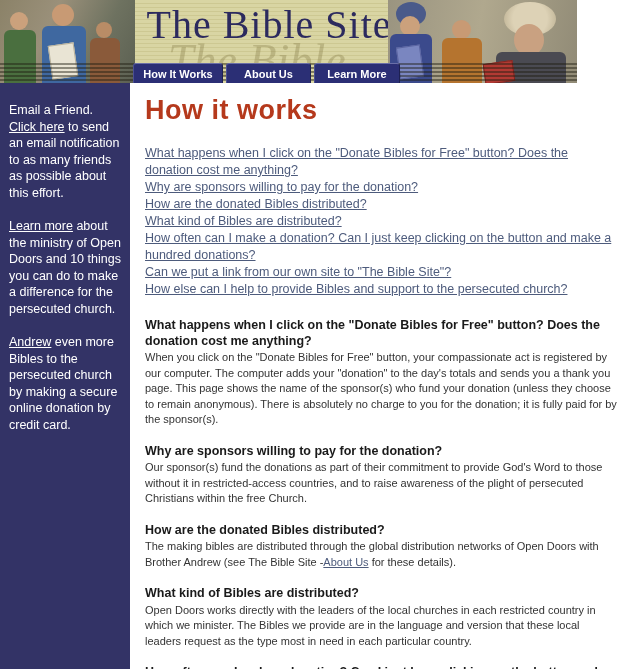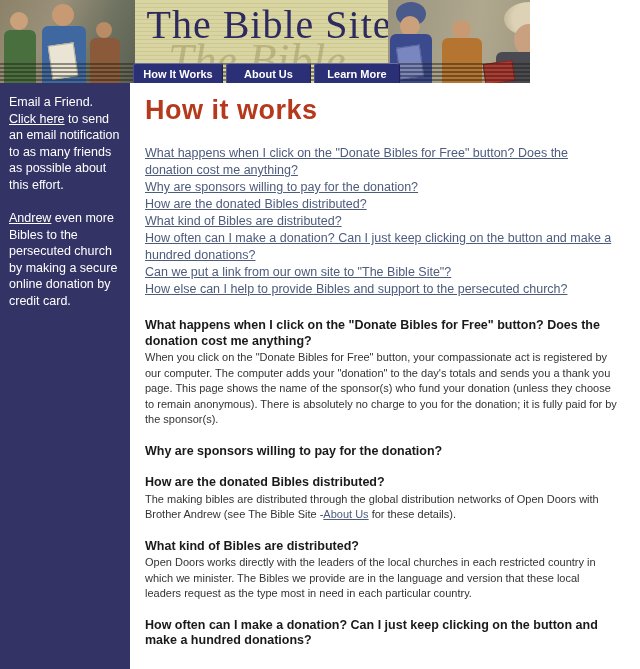--- a/index.html
+++ b/index.html
@@ -1,20 +1,20 @@
 <!DOCTYPE html>
 <html><head>
 <meta charset="utf-8">
 <style>
   * { margin:0; padding:0; box-sizing:border-box; }
   html,body { width:640px; height:669px; overflow:hidden; background:#ffffff;
               font-family:"Liberation Sans", sans-serif; }
 
   
-  .banner { position:relative; width:530px; height:83px; overflow:hidden;
+  .banner { position:relative; width:577px; height:83px; overflow:hidden;
             background:repeating-linear-gradient(180deg,#d9d5a3 0 3px,#cdc892 3px 4px); }
   .banner-title { position:absolute; left:138px; top:1px; width:262px; text-align:center;
                   font-family:"Liberation Serif", serif; font-size:40px; letter-spacing:1px;
                   color:#2c2a5e; white-space:nowrap; }
   .banner-watermark { position:absolute; left:168px; top:34px;
                   font-family:"Liberation Serif", serif; font-style:italic; font-size:46px;
                   color:rgba(118,110,55,0.30); white-space:nowrap; }
   .photo { position:absolute; top:0; height:83px; overflow:hidden; }
   .photo-left { left:0; width:135px;
       background:linear-gradient(115deg,#8b8268 0%,#9a907a 35%,#6e7260 70%,#5c6052 100%); }
@@ -35,21 +35,21 @@
          background:#2b2f75; color:#ffffff; font-size:11px; font-weight:bold;
          text-decoration:none; border-radius:3px 3px 0 0;
          border-top:1px solid #6a6fa8; border-left:1px solid #4a4f92; border-right:1px solid #1d2052;
          cursor:pointer; }
   .tab-1 { width:90px; } .tab-2 { width:85px; } .tab-3 { width:86px; }
   .tab-4 { width:91px; border-radius:3px 5px 0 0; }
 
   
   .layout { display:flex; width:640px; height:586px; }
   .sidebar { width:130px; min-width:130px; background:#333366; color:#ffffff;
-             padding:11px 9px 0 9px; font-size:12.5px; line-height:16.5px; }
+             padding:19px 9px 0 9px; font-size:12.5px; line-height:16.5px; }
   .sidebar p { margin-bottom:17px; }
   .sidebar a { color:#ffffff; text-decoration:underline; cursor:pointer; }
 
   .main { flex:1; padding:10px 22px 0 15px; color:#333333; }
   .page-heading { font-size:27px; font-weight:bold; letter-spacing:0.5px;
                   color:#b5391c; margin:2px 0 18px 0; }
   .toc { margin-bottom:21px; }
   .toc a { display:inline; font-size:12.5px; line-height:15px; color:#4d5b7c;
            text-decoration:underline; cursor:pointer; }
   .toc div { line-height:15px; }
@@ -97,20 +97,21 @@
     <a class="tab tab-1">How It Works</a>
     <a class="tab tab-2">About Us</a>
     <a class="tab tab-3">Learn More</a>
   </nav>
 </div>
 
 <div class="layout">
 
   <aside class="sidebar">
     <p><span>Email a Friend. </span><a>Click here</a><span> to send an email notification to as many friends as possible about this effort.</span></p>
+    <p><span></span><a>Learn more</a><span> about the ministry of Open Doors and 10 things you can do to make a difference for the persecuted church.</span></p>
     <p><span></span><a>Andrew</a><span> even more Bibles to the persecuted church by making a secure online donation by credit card.</span></p>
   </aside>
 
   <main class="main">
     <h1 class="page-heading">How it works</h1>
 
     <div class="toc">
       <div><a>What happens when I click on the "Donate Bibles for Free" button? Does the donation cost me anything?</a></div>
       <div><a>Why are sponsors willing to pay for the donation?</a></div>
       <div><a>How are the donated Bibles distributed?</a></div>
@@ -120,20 +121,21 @@
       <div><a>How else can I help to provide Bibles and support to the persecuted church?</a></div>
     </div>
 
     <section class="faq">
       <p class="q">What happens when I click on the "Donate Bibles for Free" button? Does the donation cost me anything?</p>
       <p class="a"><span>When you click on the "Donate Bibles for Free" button, your compassionate act is registered by our computer. The computer adds your "donation" to the day's totals and sends you a thank you page. This page shows the name of the sponsor(s) who fund your donation (unless they choose to remain anonymous). There is absolutely no charge to you for the donation; it is fully paid for by the sponsor(s).</span><span></span></p>
     </section>
 
     <section class="faq">
       <p class="q">Why are sponsors willing to pay for the donation?</p>
+      <p class="a"><span>Our sponsor(s) fund the donations as part of their commitment to provide God's Word to those without it in restricted-access countries, and to raise awareness of the plight of persecuted Christians within the free Church.</span><span></span></p>
     </section>
 
     <section class="faq">
       <p class="q">How are the donated Bibles distributed?</p>
       <p class="a"><span>The making bibles are distributed through the global distribution networks of Open Doors with Brother Andrew (see The Bible Site -</span><a>About Us</a><span> for these details).</span></p>
     </section>
 
     <section class="faq">
       <p class="q">What kind of Bibles are distributed?</p>
       <p class="a"><span>Open Doors works directly with the leaders of the local churches in each restricted country in which we minister. The Bibles we provide are in the language and version that these local leaders request as the type most in need in each particular country.</span><span></span></p>

